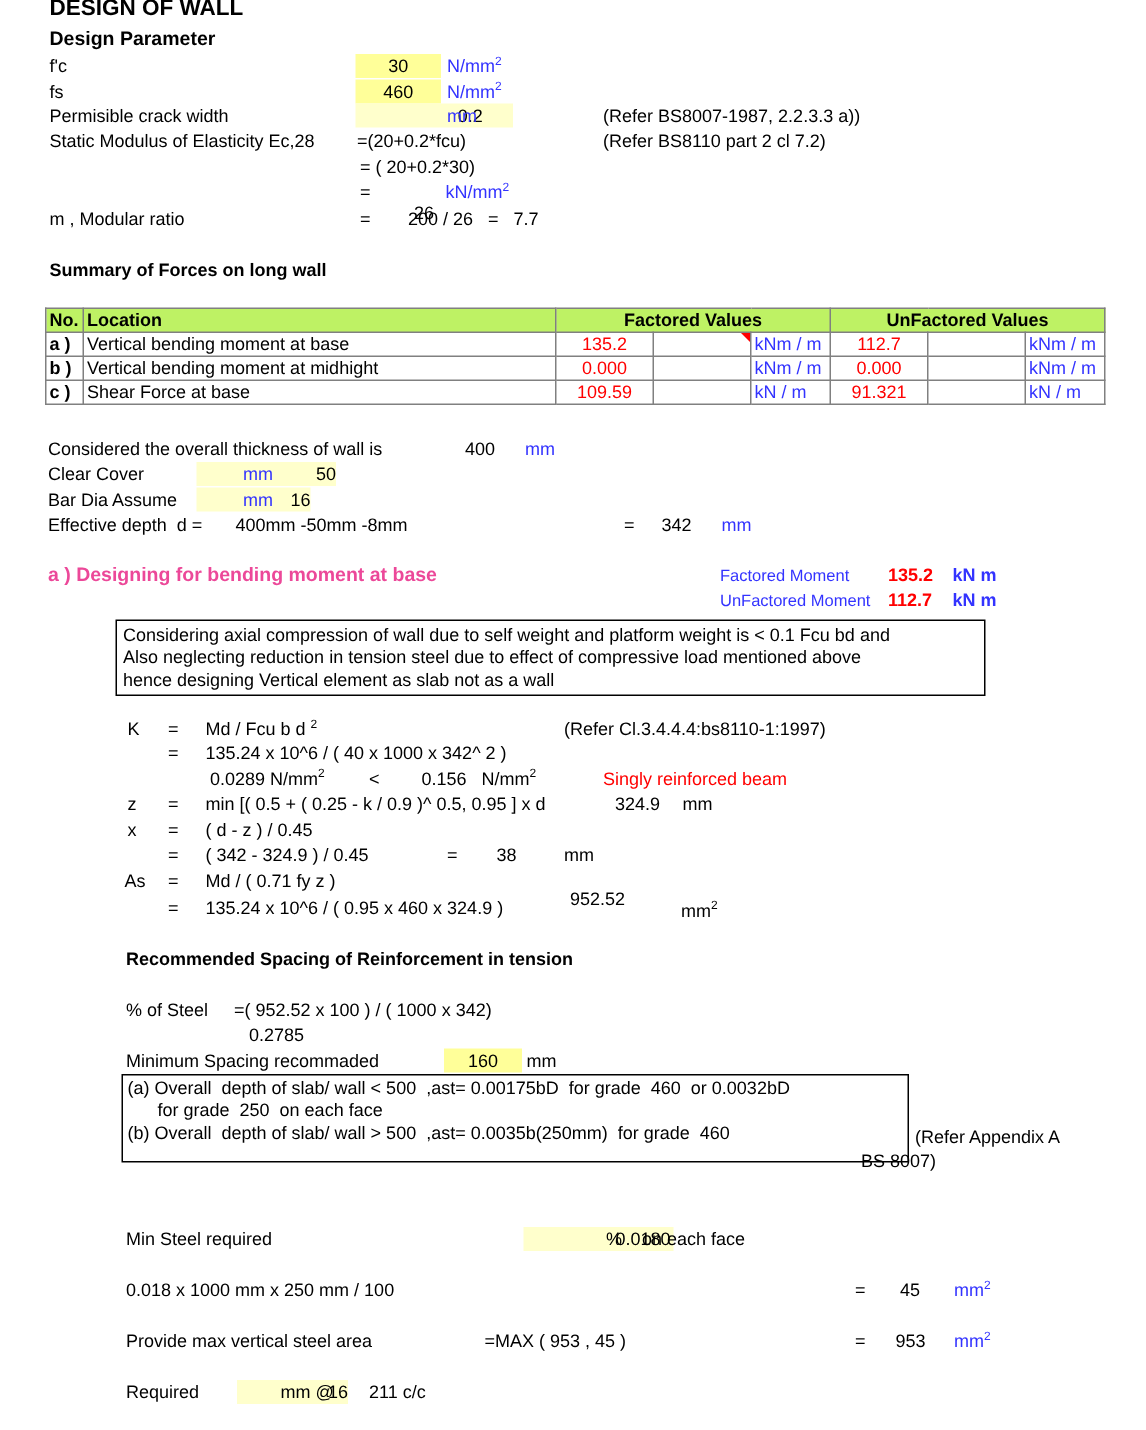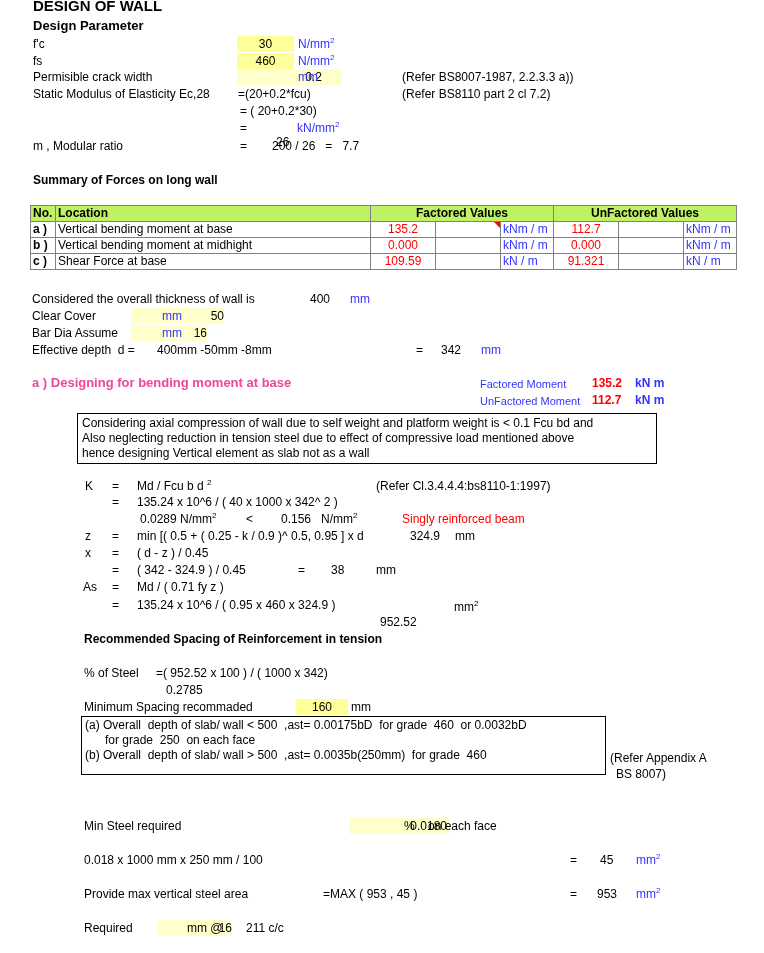--- a/index.html
+++ b/index.html
@@ -166,39 +166,39 @@
 <div class="abs" style="left:298px;top:562px;">=</div>
 <div class="abs" style="left:331px;top:562px;">38</div>
 <div class="abs" style="left:376px;top:562px;">mm</div>
 
 <div class="abs" style="left:83px;top:579px;">As</div>
 <div class="abs" style="left:112px;top:579px;">=</div>
 <div class="abs" style="left:137px;top:579px;">Md / ( 0.71 fy z )</div>
 
 <div class="abs" style="left:112px;top:597px;">=</div>
 <div class="abs" style="left:137px;top:597px;">135.24 x 10^6 / ( 0.95 x 460 x 324.9 )</div>
-<div class="abs" style="left:380px;top:614px;">952.52</div>
+<div class="abs" style="left:380px;top:591px;">952.52</div>
 <div class="abs" style="left:454px;top:599px;"><span>mm</span><sup>2</sup></div>
 
 <div class="abs b" style="left:84px;top:631px;">Recommended Spacing of Reinforcement in tension</div>
 <div class="abs" style="left:84px;top:665px;">% of Steel</div>
 <div class="abs" style="left:156px;top:665px;">=( 952.52 x 100 ) / ( 1000 x 342)</div>
 <div class="abs" style="left:166px;top:682px;">0.2785</div>
 <div class="abs" style="left:84px;top:699px;">Minimum Spacing recommaded</div>
 <div class="abs hl" style="left:296px;top:699px;width:52px;text-align:center;">160</div>
 <div class="abs" style="left:351px;top:699px;">mm</div>
 
 <div class="box" style="left:81px;top:716px;width:517px;padding:1px 3px;">
   <div style="white-space:pre;">(a) Overall  depth of slab/ wall &lt; 500  ,ast= 0.00175bD  for grade  460  or 0.0032bD</div>
   <div style="white-space:pre;">      for grade  250  on each face</div>
   <div style="white-space:pre;">(b) Overall  depth of slab/ wall &gt; 500  ,ast= 0.0035b(250mm)  for grade  460</div>
   <div style="height:10px;"></div>
 </div>
 <div class="abs" style="left:610px;top:750px;">(Refer Appendix A</div>
-<div class="abs" style="left:616px;top:766px;">BS 8007)</div>
+<div class="abs" style="left:574px;top:766px;">BS 8007)</div>
 
 <div class="abs" style="left:84px;top:818px;">Min Steel required</div>
 <div class="abs hl2" style="left:349px;top:818px;width:50px;text-align:right;padding-right:2px;">0.0180</div>
 <div class="abs" style="left:404px;top:818px;">%</div>
 <div class="abs" style="left:428px;top:818px;">on each face</div>
 
 <div class="abs" style="left:84px;top:852px;">0.018 x 1000 mm x 250 mm / 100</div>
 <div class="abs" style="left:570px;top:852px;">=</div>
 <div class="abs" style="left:600px;top:852px;">45</div>
 <div class="abs blue" style="left:636px;top:852px;"><span>mm</span><sup>2</sup></div>

